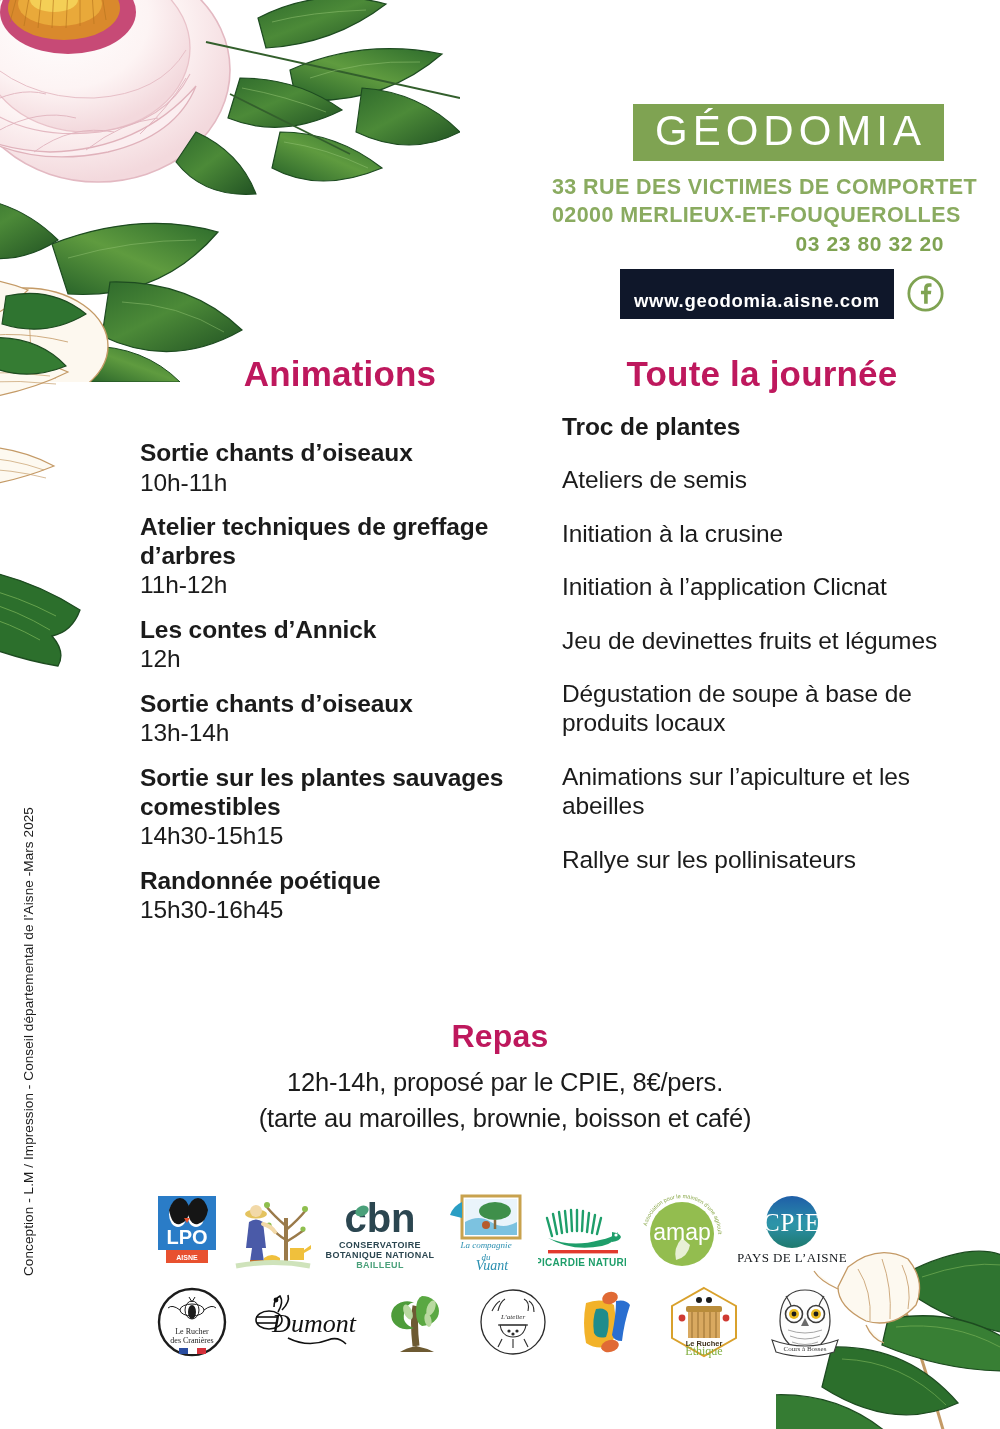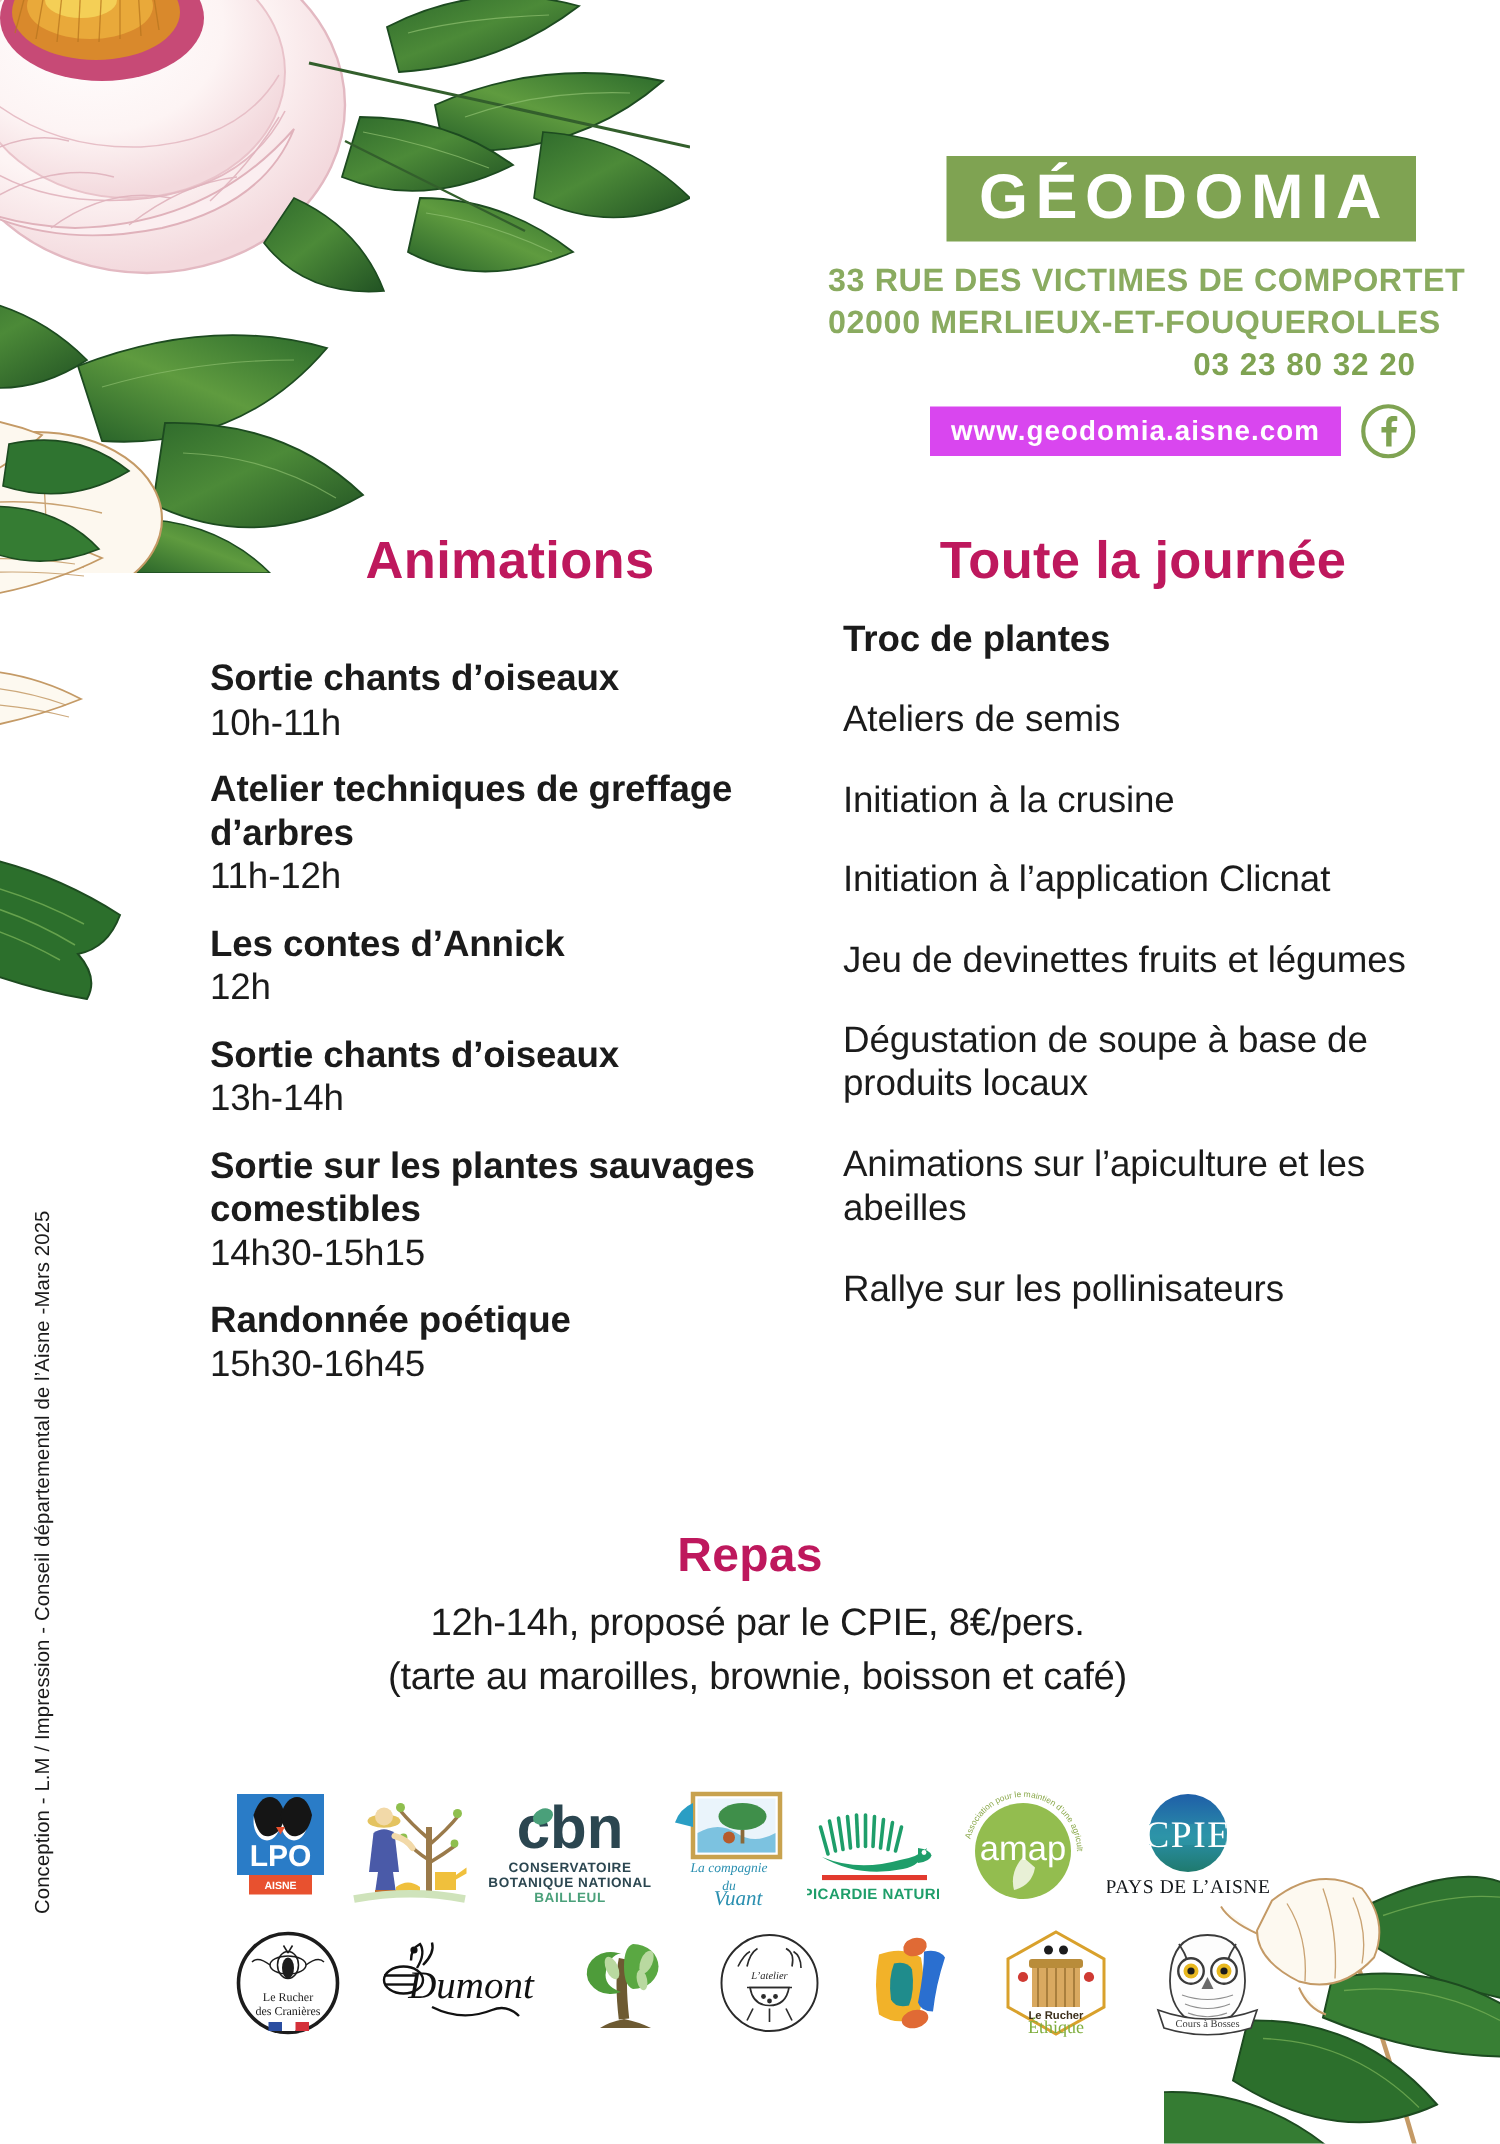--- a/index.html
+++ b/index.html
@@ -15,34 +15,34 @@
   #art-topleft{left:-10px;top:-18px;width:470px;height:400px;}
   #art-leftedge{left:-60px;top:280px;width:230px;height:540px;}
   #art-bottomright{right:-6px;bottom:-8px;width:230px;height:200px;}
 
   
   .contact{
     position:absolute;right:56px;top:104px;width:392px;text-align:right;
   }
   .brand-badge{
     display:inline-block;background:#7fa352;color:#ffffff;
-    font-weight:700;font-size:42px;letter-spacing:5px;
+    font-weight:400;font-size:42px;letter-spacing:5px;
     padding:6px 18px 9px 22px;line-height:1;
   }
   .addr{
     color:#8aab60;font-weight:600;font-size:21.5px;line-height:1.30;
     letter-spacing:.4px;margin-top:13px;white-space:nowrap;
   }
   .addr .phone{color:#7fa352;font-weight:700;font-size:21px;letter-spacing:.6px;}
   .weblinerow{
     display:flex;align-items:center;justify-content:flex-end;gap:13px;margin-top:12px;
   }
   .web-badge{
-    background:#d946ef;color:#fff;font-weight:700;font-size:18.5px;
-    letter-spacing:.7px;padding:7px 14px 8px;line-height:1;
+    background:#0f172a;color:#fff;font-weight:700;font-size:18.5px;
+    letter-spacing:.7px;padding:23px 14px 8px;line-height:1;
   }
   .fb-icon{width:37px;height:37px;flex:0 0 auto;}
 
   
   .col-head{
     color:#be185d;font-weight:700;font-size:35px;line-height:1;
     text-align:center;letter-spacing:.2px;
   }
   #col-left{position:absolute;left:140px;top:356px;width:400px;}
   #col-right{position:absolute;left:562px;top:356px;width:400px;}

